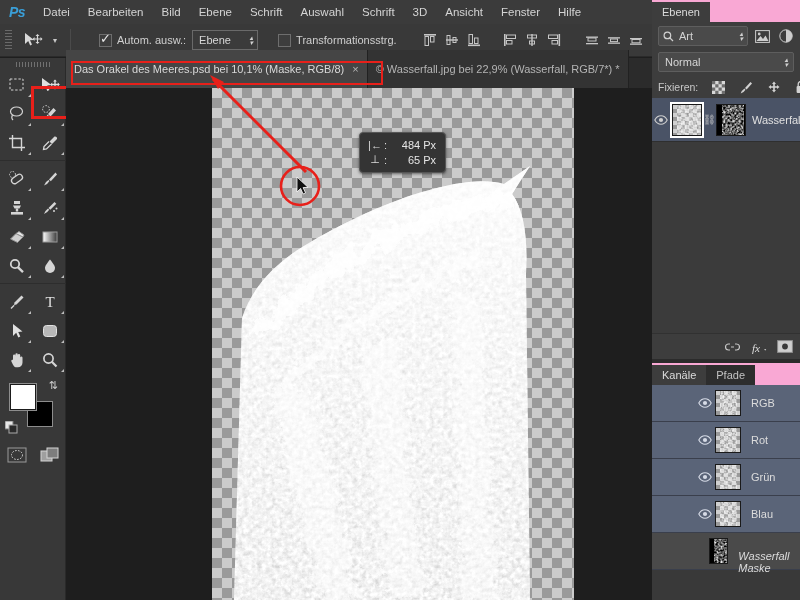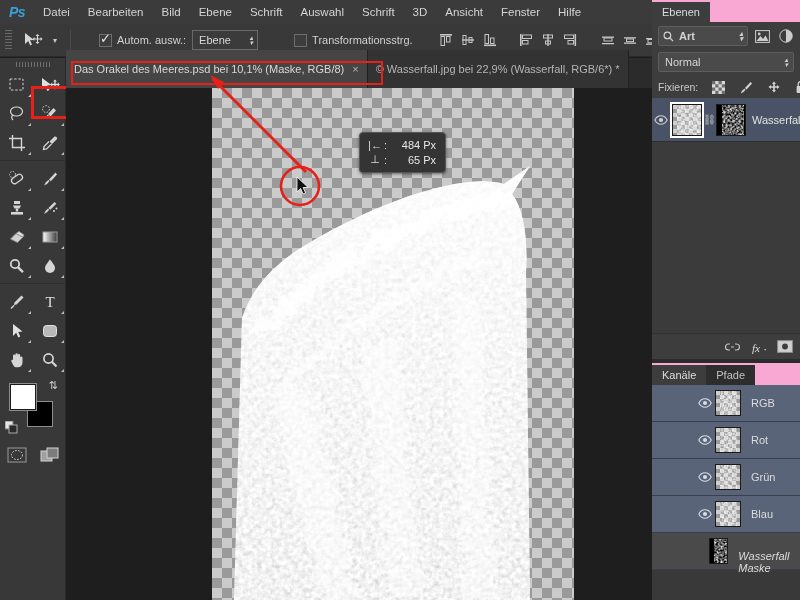--- a/index.html
+++ b/index.html
@@ -174,21 +174,21 @@
     position: absolute; left: 652px; top: 0; width: 148px; height: 600px;
     background: #393939;
   }
   .panel-tabs { display: flex; height: 22px; background: #f9a8d4; align-items: flex-end; }
   .panel-tab {
     height: 20px; padding: 0 10px; font-size: 11px; color: #c2c2c2;
     display: flex; align-items: center; background: #2d2d2d;
   }
   .panel-tab.active { background: #3d3d3d; color: #dcdcdc; }
   .panel-body { background: #3d3d3d; }
-  .filter-row { display: flex; align-items: center; height: 28px; padding: 0 6px; gap: 6px; font-weight: bold; }
+  .filter-row { display: flex; align-items: center; height: 28px; padding: 0 6px; gap: 6px; }
   .filter-sel {
     flex: 1; height: 20px; background: #4a4a4a; border: 1px solid #5e5e5e;
     border-radius: 2px; display: flex; align-items: center; gap: 5px;
     padding: 0 4px; position: relative; color: #d2d2d2; font-size: 11px;
   }
   .filter-sel .arrows {
     position: absolute; right: 4px; top: 50%; transform: translateY(-50%);
     display: flex; flex-direction: column; line-height: 5px; font-size: 7px; color: #d0d0d0;
   }
   .icon-btn { width: 17px; height: 17px; display:flex; align-items:center; justify-content:center; }
@@ -282,21 +282,21 @@
       <span class="opt-label">Autom. ausw.:</span>
     </div>
     <div class="opt-select">
       <span>Ebene</span>
       <span class="arrows">
           <i>▴</i>
           <i>▾</i>
         </span>
     </div>
 
-    <div class="chk-wrap" style="margin-left:16px">
+    <div class="chk-wrap" style="">
       <span class="chkbox"></span>
       <span class="opt-label">Transformationsstrg.</span>
     </div>
 
     <div class="align-group" style="margin-left:22px">
       <div class="align-btn">
         <svg width="16" height="16" viewBox="0 0 16 16">
             <rect x="2" y="2" width="12" height="1.6" fill="#c6c6c6"></rect>
             <rect x="3" y="4.5" width="3.5" height="9" fill="none" stroke="#c6c6c6"></rect>
             <rect x="8.5" y="4.5" width="3.5" height="5.5" fill="none" stroke="#c6c6c6"></rect>
@@ -559,21 +559,21 @@
   </div>
 
   <div class="tool-highlight"></div>
 
   <div class="tabbar">
     <div class="doc-tab active">
       <span>Das Orakel des Meeres.psd bei 10,1% (Maske, RGB/8)</span>
       <span class="tab-close">×</span>
     </div>
     <div class="doc-tab inactive">
-      <span>© Wasserfall.jpg bei 22,9% (Wasserfall, RGB/6*) *</span>
+      <span>© Wasserfall.jpg bei 22,9% (Wasserfall, RGB/7*) *</span>
     </div>
   </div>
   <div class="tab-highlight"></div>
 
   <div class="canvas-area">
     <div class="artboard">
       <svg class="falls" viewBox="0 0 362 512" preserveAspectRatio="none">
         <defs>
           <filter id="rough" x="-20%" y="-20%" width="140%" height="140%">
             <feTurbulence type="fractalNoise" baseFrequency="0.07 0.05" numOctaves="5" seed="7" result="n"></feTurbulence>

